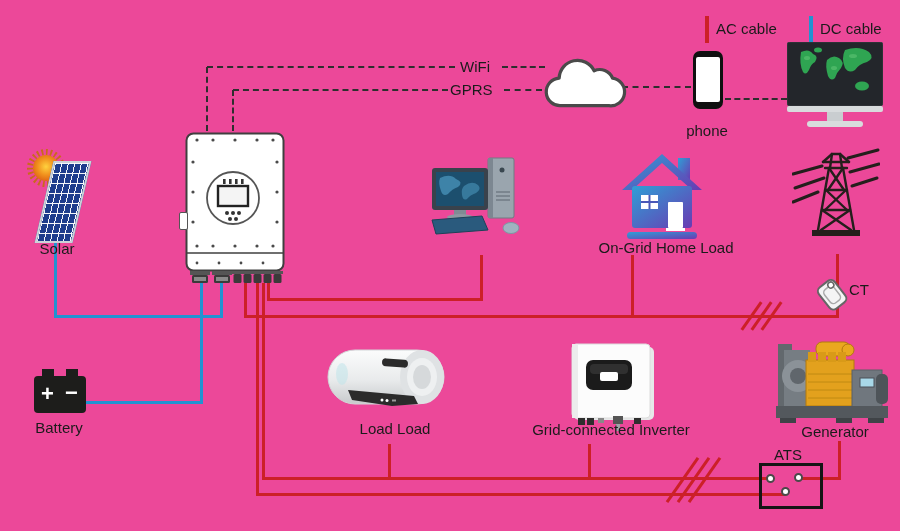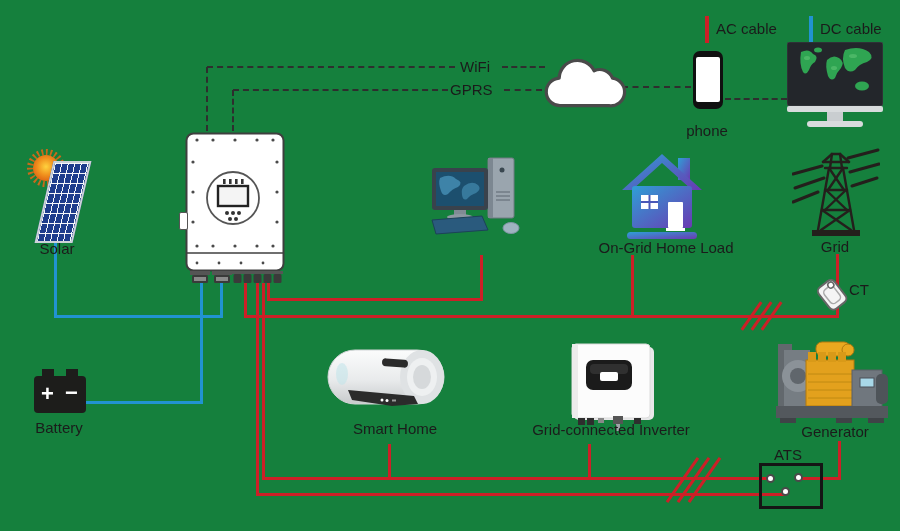--- a/index.html
+++ b/index.html
@@ -1,16 +1,16 @@
 <!DOCTYPE html>
 <html style="--ac: #cc2027; --dc: #2193d1;"><head>
 <meta charset="utf-8">
 <style>
   html,body{margin:0;padding:0;background:#fff;}
-  #stage{position:relative;width:900px;height:531px;background:#15803d;overflow:hidden;
+  #stage{position:relative;width:900px;height:531px;background:#ec4899;overflow:hidden;
          font-family:"Liberation Sans",sans-serif;color:#1b1b1b;}
   .lbl{position:absolute;font-size:15px;line-height:17px;text-align:center;white-space:nowrap;}
   .wire{position:absolute;}
   .ac{background:var(--ac,#cc2027);}
   .dc{background:var(--dc,#2193d1);}
   .slash{position:absolute;width:3px;background:var(--ac,#cc2027);transform:rotate(35deg);}
   .dash-h{position:absolute;border-top:2px dashed #2e2e2e;height:0;}
   .dash-v{position:absolute;border-left:2px dashed #2e2e2e;width:0;}
   .abs{position:absolute;}
   .legend-bar{position:absolute;width:4px;height:27px;top:16px;}
@@ -249,21 +249,20 @@
     <g stroke="#241f1c" stroke-width="3" stroke-linecap="round">
       <line x1="1" y1="30" x2="30" y2="22"></line>
         <line x1="3" y1="44" x2="32" y2="34"></line>
         <line x1="1" y1="58" x2="26" y2="48"></line>
       <line x1="56" y1="14" x2="86" y2="6"></line>
         <line x1="58" y1="28" x2="87" y2="20"></line>
         <line x1="60" y1="42" x2="85" y2="34"></line>
     </g>
     <rect x="20" y="86" width="48" height="6" fill="#241f1c"></rect>
   </svg>
-  <div class="lbl" style="left:775px;top:238px;width:120px">Grid</div>
 
   <svg class="abs" style="left:812px;top:274px" width="44" height="40" viewBox="0 0 44 40">
     <g transform="rotate(-38 22 20)">
       <rect x="10" y="6" width="20" height="27" rx="5" fill="#f4f4f4" stroke="#666" stroke-width="2"></rect>
       <rect x="14" y="11" width="12" height="17" rx="4" fill="none" stroke="#a9a9a9" stroke-width="1.5"></rect>
       <circle cx="25" cy="11" r="3" fill="#fff" stroke="#666" stroke-width="1.5"></circle>
     </g>
   </svg>
   <div class="lbl" style="left:849px;top:281px;text-align:left">CT</div>
 
@@ -279,21 +278,21 @@
     <ellipse cx="96" cy="33" rx="22" ry="27" fill="#dfe2e4"></ellipse>
     <ellipse cx="96" cy="33" rx="15" ry="19" fill="#eef0f1"></ellipse>
     <ellipse cx="96" cy="33" rx="9" ry="12" fill="#d6d9db"></ellipse>
     <ellipse cx="16" cy="30" rx="6" ry="11" fill="#bfe3ea" opacity=".55"></ellipse>
     <rect x="56" y="15" width="26" height="8" rx="4" fill="#2b2b2b" transform="rotate(4 69 19)"></rect>
     <polygon points="22,46 88,52 92,60 66,62 26,56" fill="#2b2b2b"></polygon>
     <circle cx="56" cy="56" r="1.5" fill="#fff"></circle>
       <circle cx="61" cy="56.5" r="1.5" fill="#fff"></circle>
       <rect x="66" y="55.5" width="4" height="2" fill="#9a9a9a"></rect>
   </svg>
-  <div class="lbl" style="left:325px;top:420px;width:140px">Smart Home</div>
+  <div class="lbl" style="left:325px;top:420px;width:140px">Load Load</div>
 
   <svg class="abs" style="left:570px;top:342px" width="84" height="90" viewBox="0 0 84 90">
     <rect x="4" y="5" width="80" height="73" rx="5" fill="#e7e8e9"></rect>
     <rect x="2" y="2" width="78" height="74" rx="4" fill="#fcfcfc" stroke="#dcdcdc"></rect>
     <rect x="2" y="2" width="6" height="74" fill="#ececec"></rect>
     <rect x="16" y="18" width="46" height="30" rx="7" fill="#1b1b1b"></rect>
     <rect x="20" y="22" width="38" height="10" rx="4" fill="#303030"></rect>
     <rect x="30" y="30" width="18" height="9" rx="2" fill="#fff"></rect>
     <rect x="46" y="76" width="4" height="13" fill="#9fa4a8"></rect>
     <rect x="8" y="76" width="7" height="7" fill="#2e2e2e"></rect>

